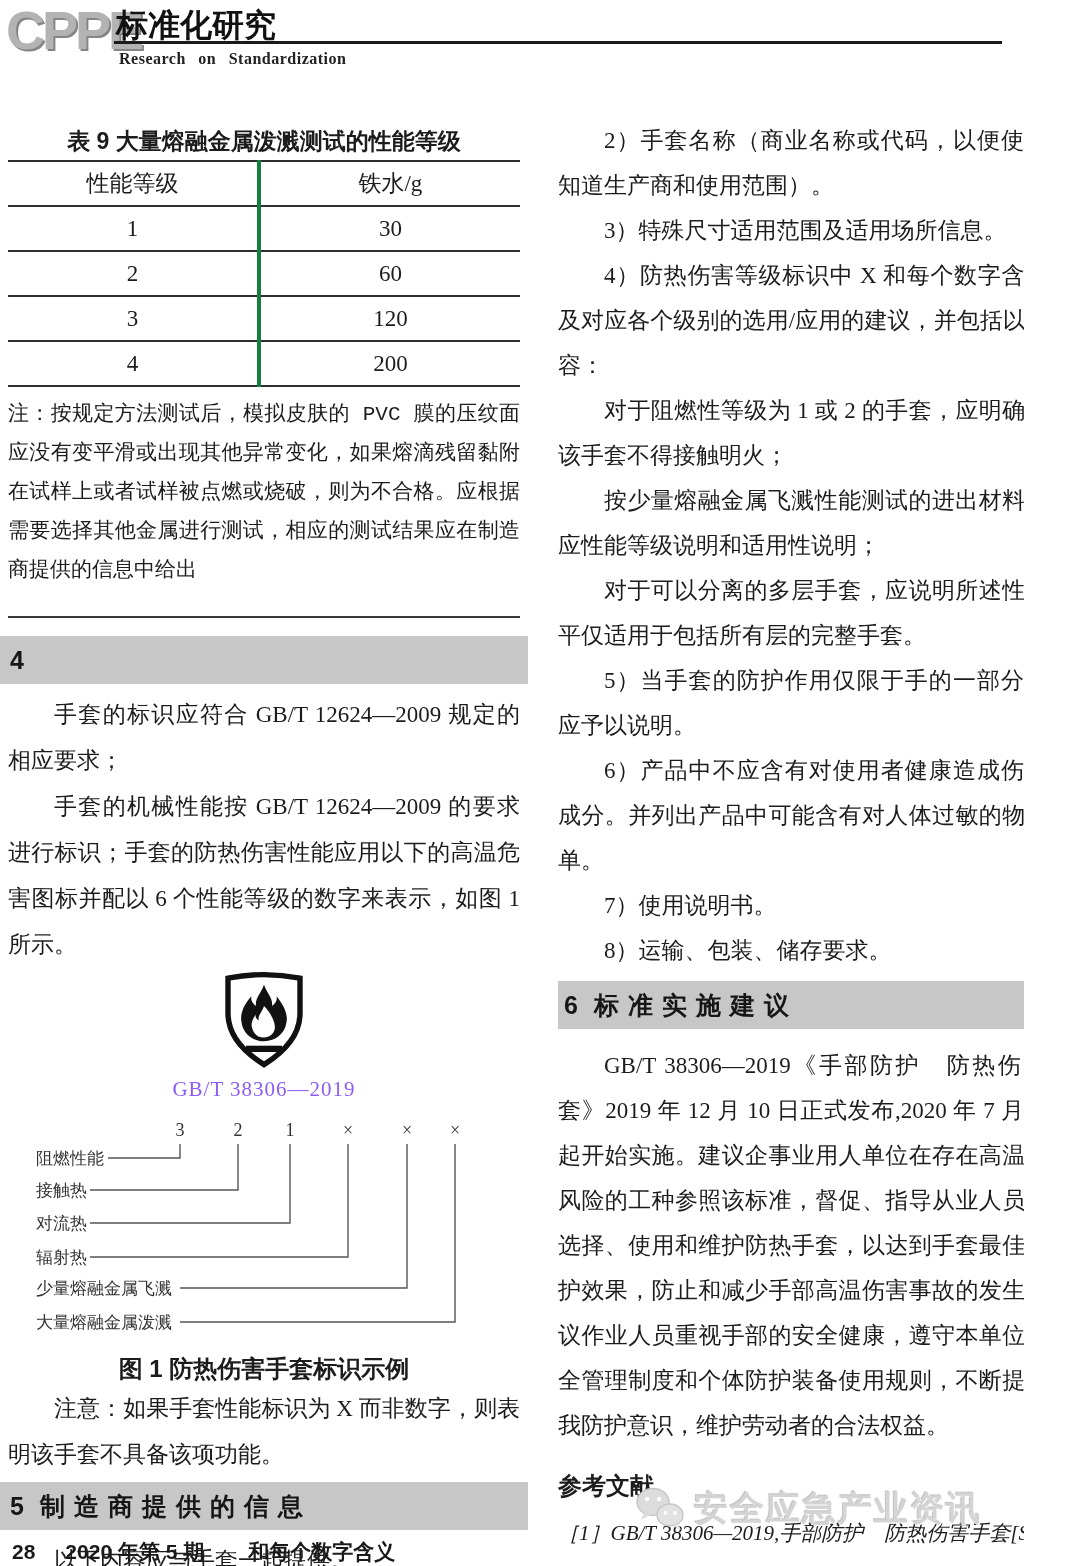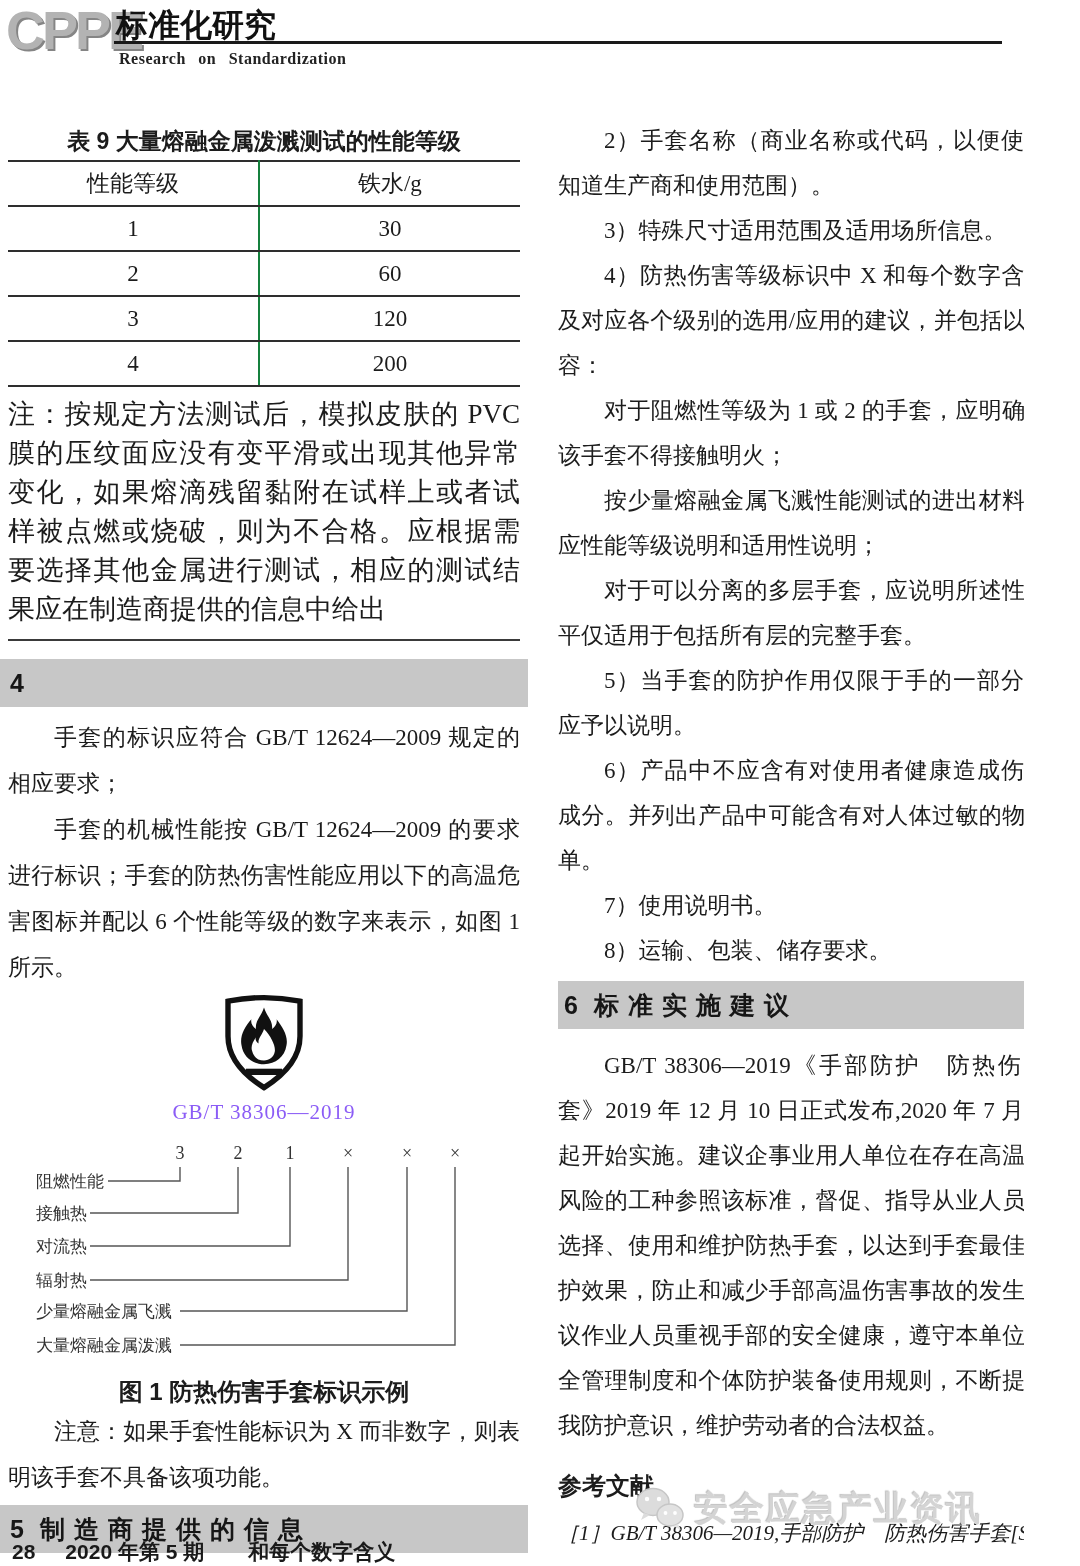--- a/index.html
+++ b/index.html
@@ -31,23 +31,23 @@
   .sec-bar .ttl{letter-spacing:9px;}
   .bar-left{margin-left:-8px;width:528px;padding-left:10px;box-sizing:border-box;}
   .bar-right{margin-right:-8px;padding-left:6px;}
 
   
   .tbl-caption{font-family:"Liberation Sans",sans-serif;font-weight:bold;font-size:23px;
                text-align:center;margin:0 0 4px 0;line-height:30px;}
   table.t9{width:100%;border-collapse:collapse;font-size:23px;}
   table.t9 td,table.t9 th{height:41px;text-align:center;font-weight:normal;
         border-top:2px solid #2e2e2e;border-bottom:2px solid #2e2e2e;}
-  table.t9 .c1{width:49%;border-right:2px solid #15803d;}
-  .tnote{font-size:27px;line-height:39px;text-align:justify;margin:8px 0 0 0;
-         border-bottom:2px solid #3a3a3a;padding-bottom:10px;}
+  table.t9 .c1{width:49%;border-right:4px solid #15803d;}
+  .tnote{font-size:21px;line-height:39px;text-align:justify;margin:8px 0 0 0;
+         border-bottom:2px solid #3a3a3a;padding-bottom:26px;font-family:Liberation Mono, monospace;}
 
   .gap18{height:18px;}
   .gap8{height:8px;}
   .gap14{height:14px;}
 
   
   .figure{text-align:center;margin-top:2px;}
   .emblem-label{font-size:21px;letter-spacing:1px;margin-top:2px;color:#8b5cf6;}
   .fig-caption{font-family:"Liberation Sans",sans-serif;font-weight:bold;font-size:24px;
                text-align:center;margin:6px 0 0 0;line-height:34px;text-indent:0;}

